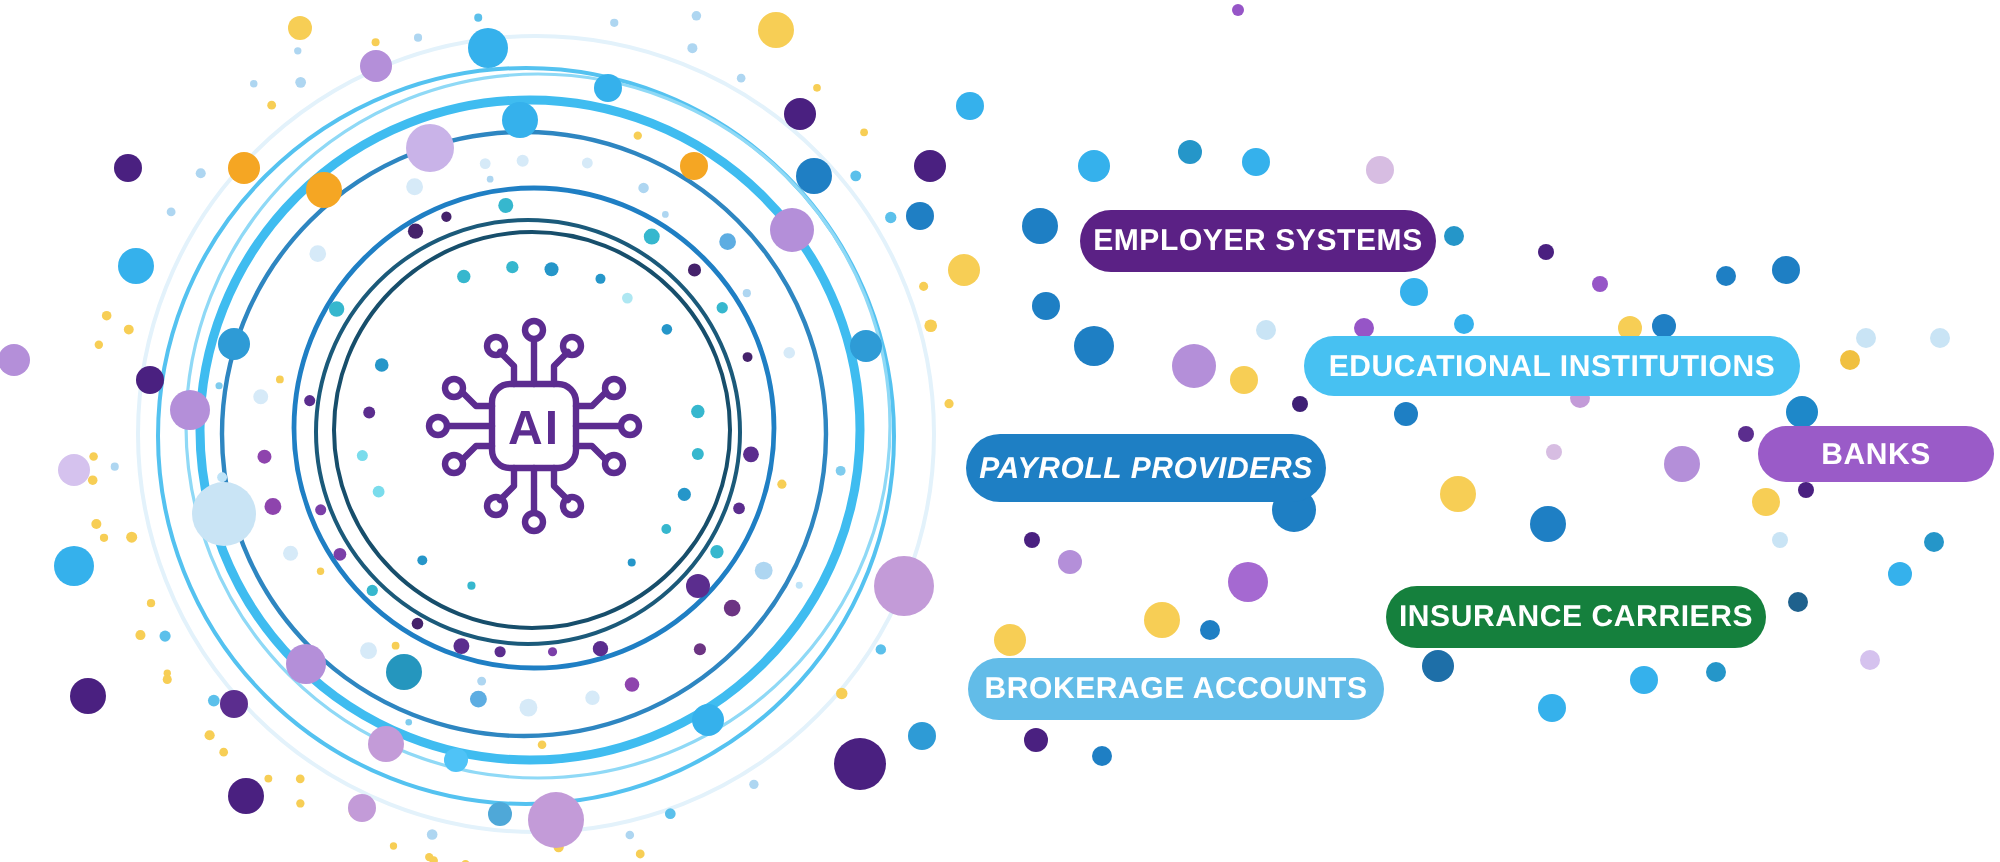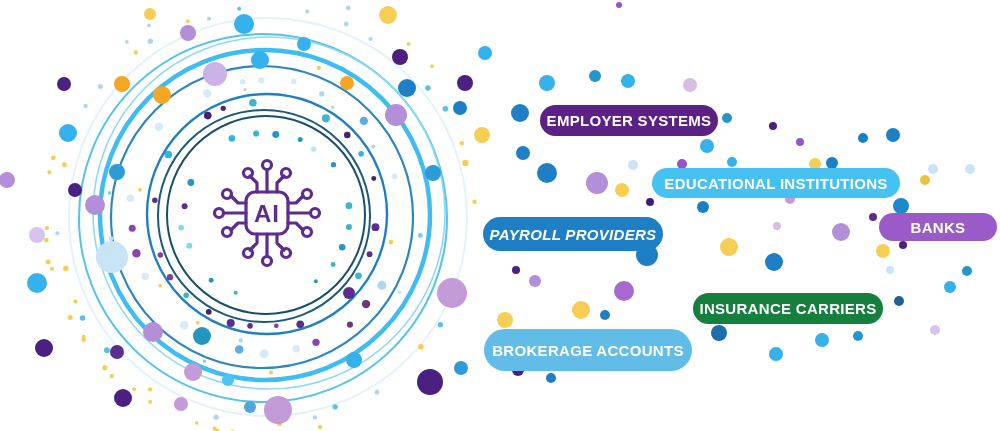--- a/index.html
+++ b/index.html
@@ -322,15 +322,15 @@
       <circle cx="307" cy="232" r="4.5"></circle>
       <text id="chip-label" x="267" y="222" text-anchor="middle" fill="#5C2C90" stroke="none">AI</text>
     </g>
   </svg>
 
   <div class="pill" style="left: 652px; top: 168px; width: 248px; height: 30px; background: rgb(71, 193, 242); color: rgb(255, 255, 255);">EDUCATIONAL INSTITUTIONS</div>
   <div class="pill" style="left: 540px; top: 105px; width: 178px; height: 31px; background: rgb(91, 33, 133); color: rgb(255, 255, 255);">EMPLOYER SYSTEMS</div>
   <div class="pill" style="left: 483px; top: 217px; width: 180px; height: 34px; background: rgb(30, 127, 196); color: rgb(255, 255, 255); font-style: italic;">PAYROLL PROVIDERS</div>
   <div class="pill" style="left: 879px; top: 213px; width: 118px; height: 28px; background: rgb(154, 91, 200); color: #ffffff;">BANKS</div>
   <div class="pill" style="left: 693px; top: 266px; width: 190px; height: 31px; background: #15803d; color: rgb(255, 255, 255); margin-top: 27px;">INSURANCE CARRIERS</div>
-  <div class="pill" style="left: 484px; top: 329px; width: 208px; height: 42px; background: rgb(98, 188, 232); color: rgb(255, 255, 255);">BROKERAGE ACCOUNTS</div>
+  <div class="pill" style="left: 484px; top: 329px; width: 208px; height: 31px; background: rgb(98, 188, 232); color: rgb(255, 255, 255);">BROKERAGE ACCOUNTS</div>
 
 </div>
 
 </body></html>

